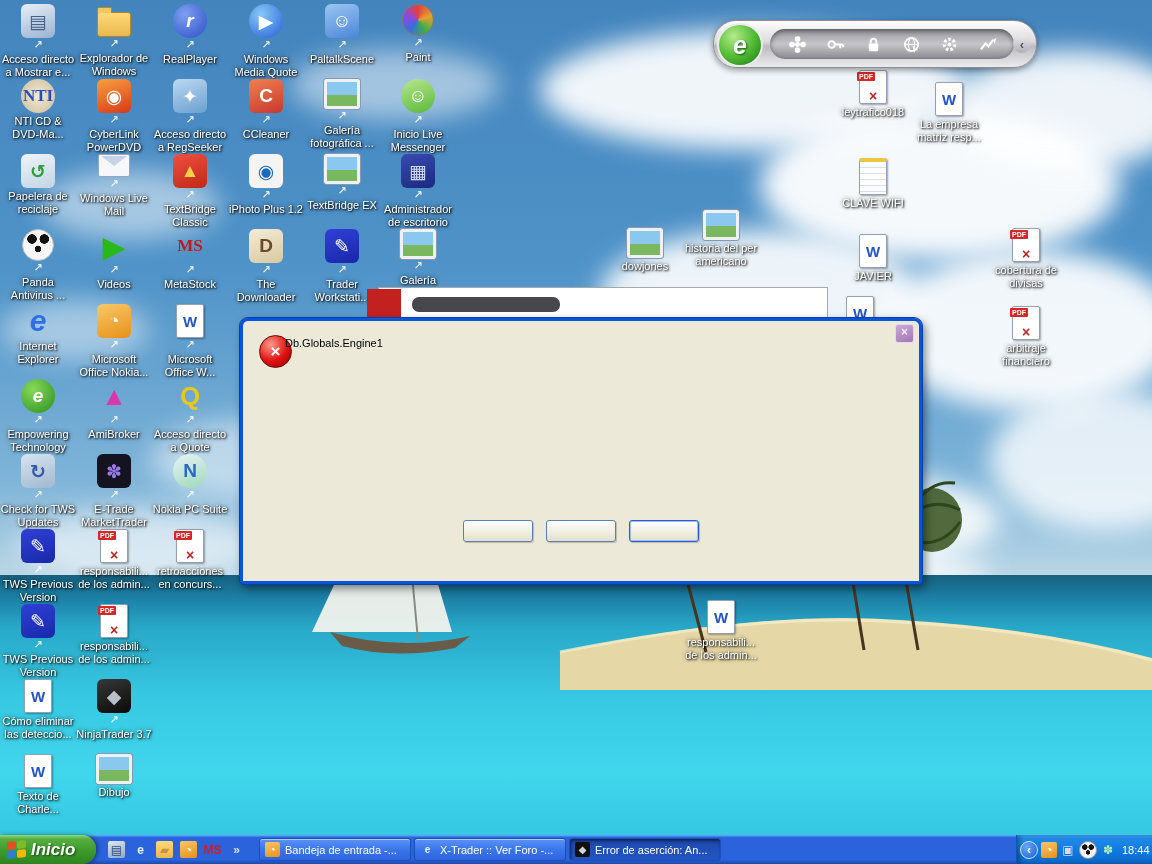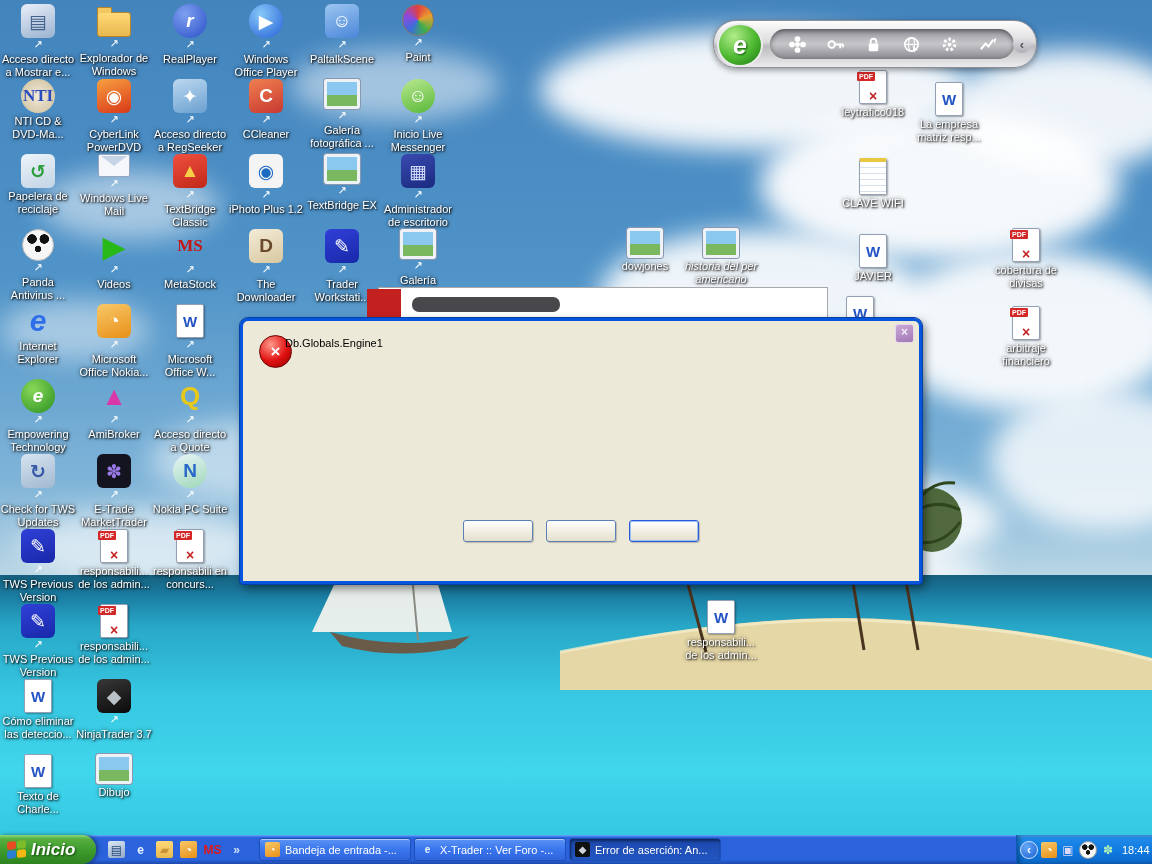--- a/index.html
+++ b/index.html
@@ -166,21 +166,21 @@
       <div class="lbl">Explorador de Windows</div>
     </div>
     <div class="dicon round italic" style="position: absolute; left: 152px; top: 4px;">
       <div class="g" style="background: radial-gradient(circle at 35% 30%, rgb(126, 159, 240), rgb(42, 80, 200)); color: rgb(255, 255, 255);">r</div>
       <span class="arr">↗</span>
       <div class="lbl">RealPlayer</div>
     </div>
     <div class="dicon round" style="position: absolute; left: 228px; top: 4px;">
       <div class="g" style="background: radial-gradient(circle at 35% 30%, rgb(134, 200, 248), rgb(37, 96, 216)); color: rgb(255, 255, 255);">▶</div>
       <span class="arr">↗</span>
-      <div class="lbl">Windows Office Player</div>
+      <div class="lbl">Windows Media Quote</div>
     </div>
     <div class="dicon" style="position: absolute; left: 304px; top: 4px;">
       <div class="g" style="background: linear-gradient(160deg, rgb(156, 198, 242), rgb(74, 134, 216)); color: rgb(255, 255, 255);">☺</div>
       <span class="arr">↗</span>
       <div class="lbl">PaltalkScene</div>
     </div>
     <div class="dicon k-paint" style="position: absolute; left: 380px; top: 4px;">
       <div class="g"></div>
       <span class="arr">↗</span>
       <div class="lbl">Paint</div>
@@ -327,21 +327,21 @@
     </div>
     <div class="dicon k-pdf" style="position: absolute; left: 76px; top: 529px;">
       <div class="g"></div>
 
       <div class="lbl">responsabili...
 de los admin...</div>
     </div>
     <div class="dicon k-pdf" style="position: absolute; left: 152px; top: 529px;">
       <div class="g"></div>
 
-      <div class="lbl">responsabili en concurs...</div>
+      <div class="lbl">retroacciones en concurs...</div>
     </div>
     <div class="dicon" style="position: absolute; left: 0px; top: 604px;">
       <div class="g" style="background: linear-gradient(160deg, rgb(48, 64, 216), rgb(24, 40, 168)); color: rgb(255, 255, 255);">✎</div>
       <span class="arr">↗</span>
       <div class="lbl">TWS Previous Version</div>
     </div>
     <div class="dicon k-pdf" style="position: absolute; left: 76px; top: 604px;">
       <div class="g"></div>
 
       <div class="lbl">responsabili...
@@ -388,21 +388,21 @@
     <div class="dicon k-word" style="position: absolute; left: 835px; top: 234px;">
       <div class="g" style="color: rgb(35, 83, 196);">W</div>
 
       <div class="lbl">JAVIER</div>
     </div>
     <div class="dicon k-photo" style="position: absolute; left: 607px; top: 228px;">
       <div class="g"></div>
 
       <div class="lbl">dowjones</div>
     </div>
-    <div class="dicon k-photo" style="position: absolute; left: 683px; top: 228px; font-style: italic;">
+    <div class="dicon k-photo" style="position: absolute; left: 683px; top: 210px;">
       <div class="g"></div>
 
       <div class="lbl">historia del per americano</div>
     </div>
     <div class="dicon k-pdf" style="position: absolute; left: 988px; top: 228px;">
       <div class="g"></div>
 
       <div class="lbl">cobertura de divisas</div>
     </div>
     <div class="dicon k-pdf" style="position: absolute; left: 988px; top: 306px;">

